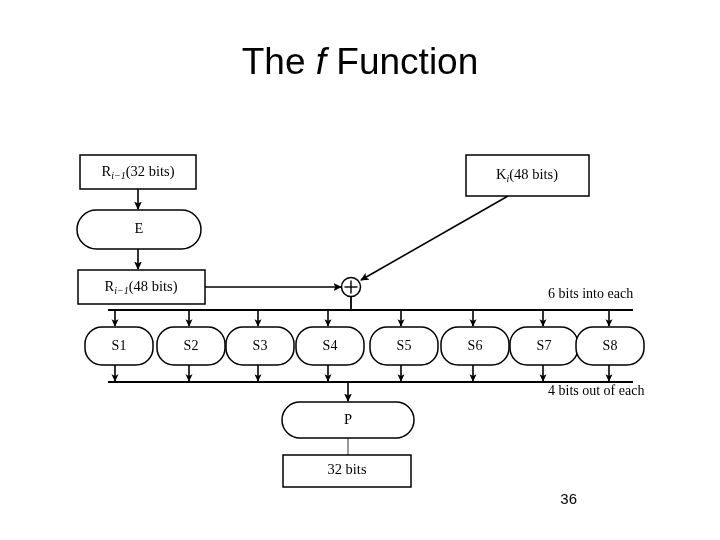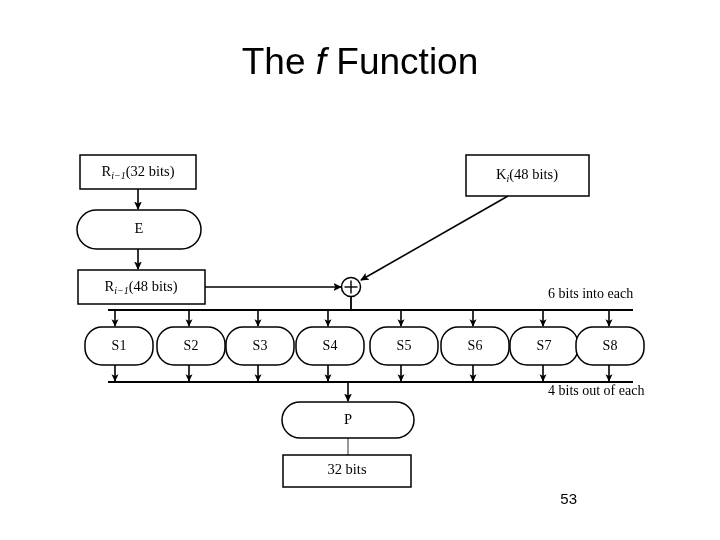--- a/index.html
+++ b/index.html
@@ -224,15 +224,15 @@
       <g>
         <rect class="shape" x="283" y="455" width="128" height="32"></rect>
         <text class="lbl lbl-box" x="347" y="471" text-anchor="middle">32 bits</text>
       </g>
 
       <text class="lbl lbl-note" x="548" y="295" text-anchor="start">6 bits into each</text>
       <text class="lbl lbl-note" x="548" y="392" text-anchor="start">4 bits out of each</text>
     </svg>
   </div>
 
-  <div id="page-number">53</div>
+  <div id="page-number">36</div>
 
 </div>
 
 </body></html>

